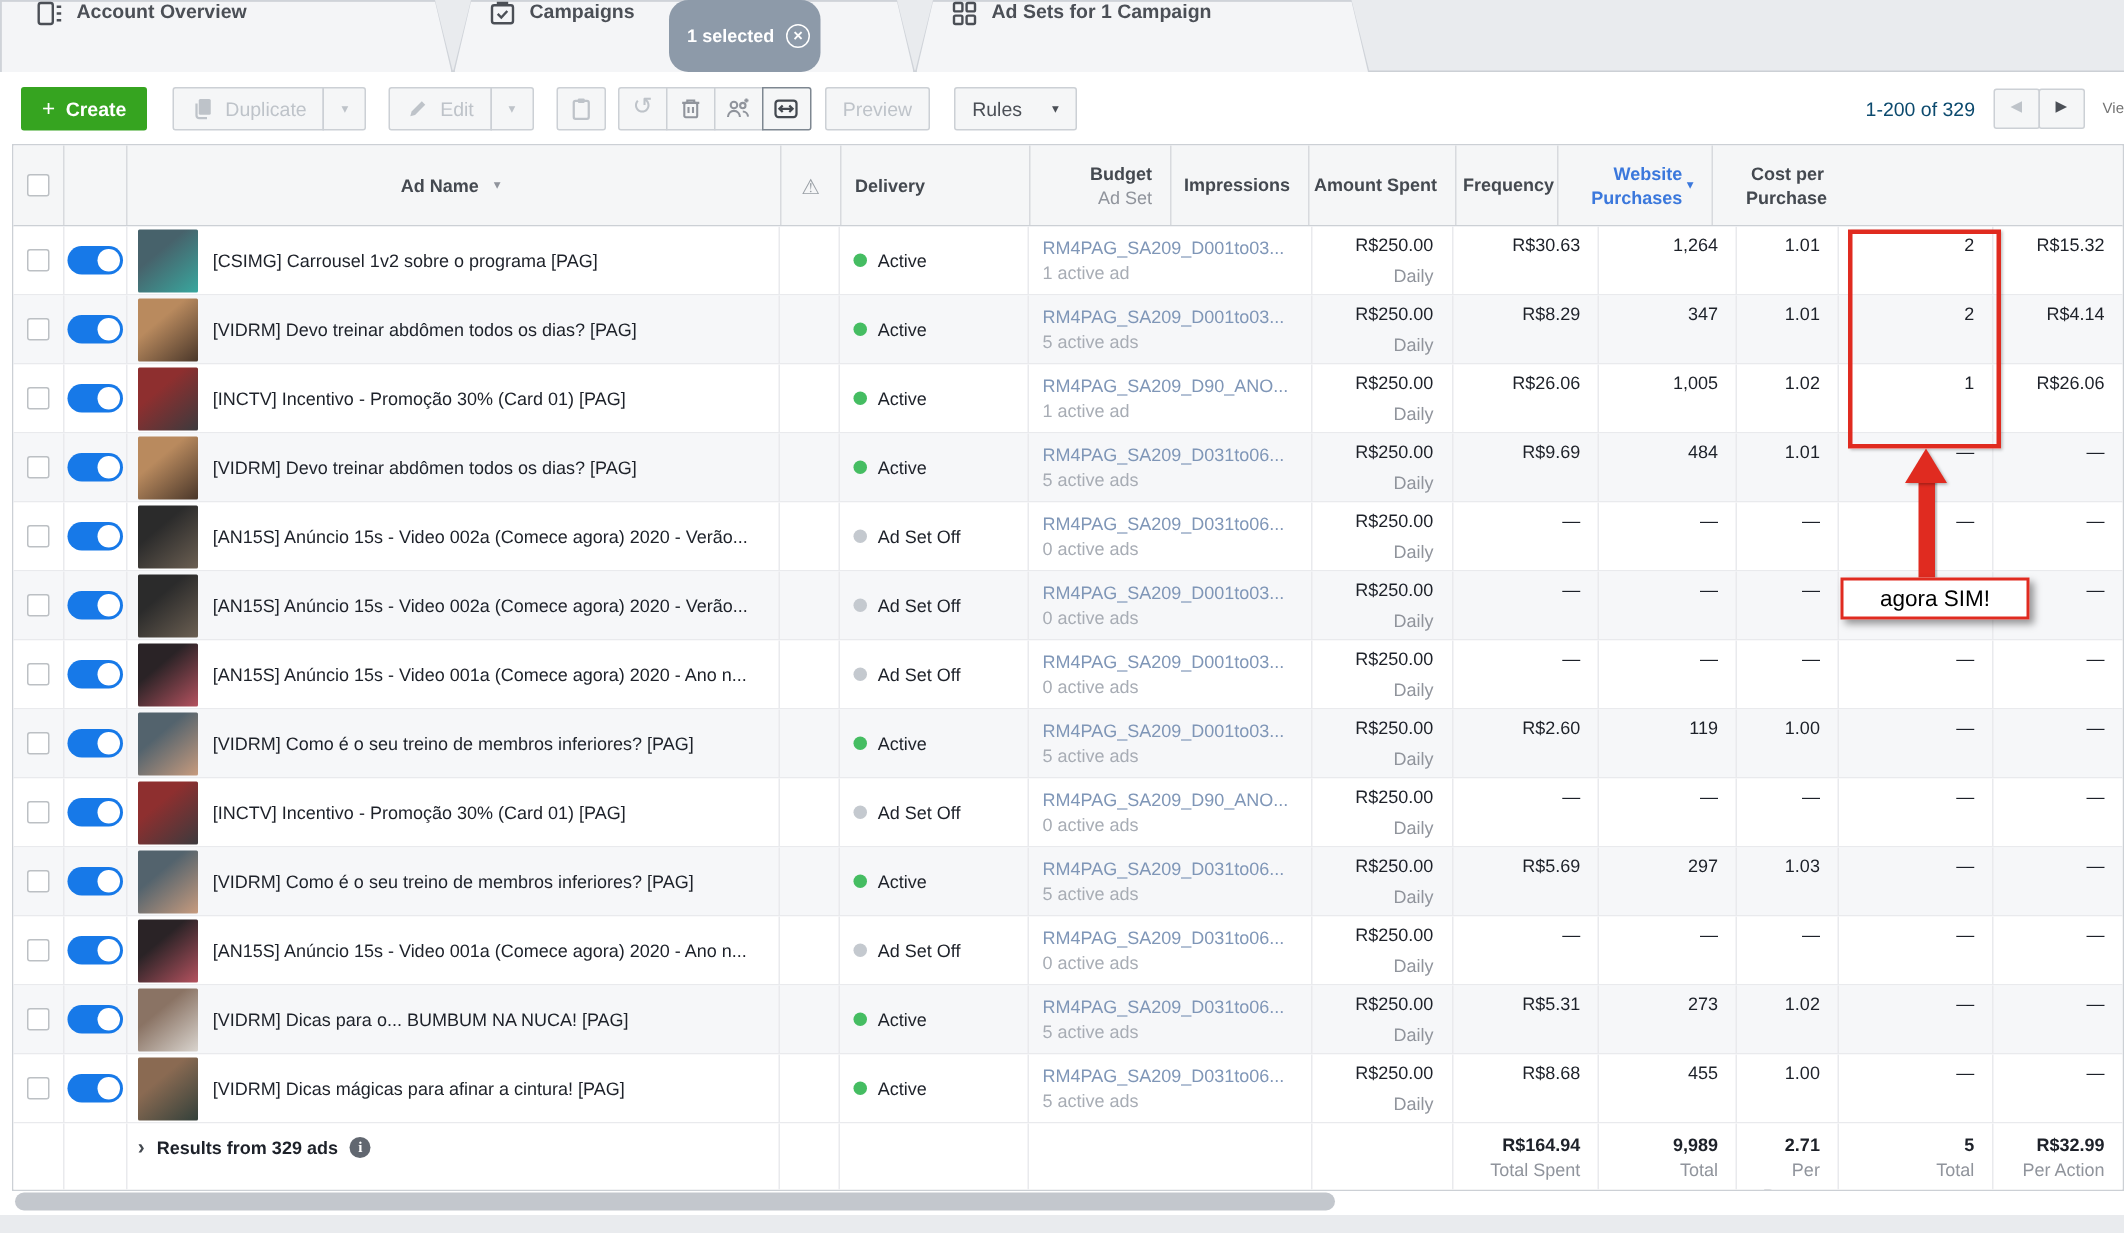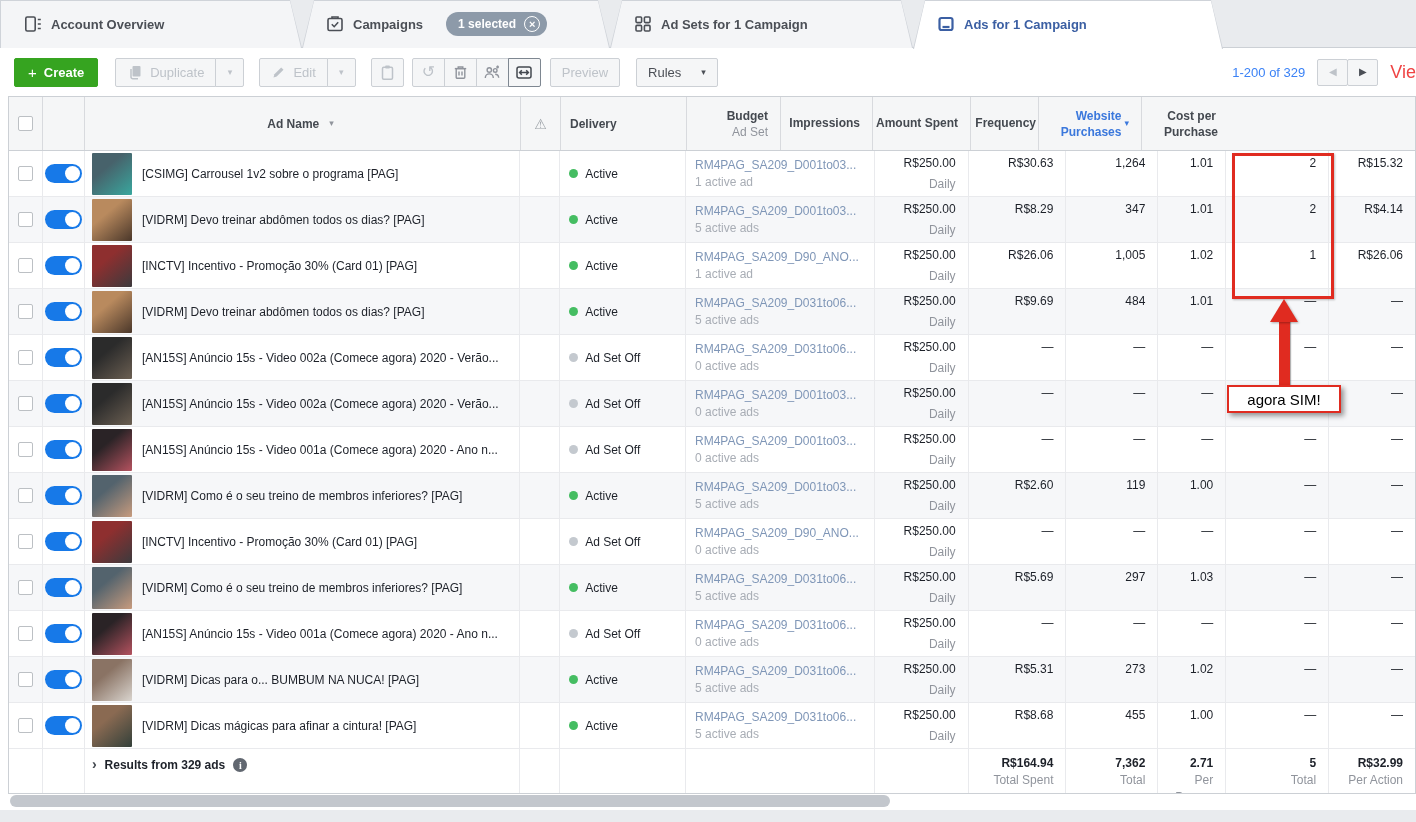--- a/index.html
+++ b/index.html
@@ -9,21 +9,21 @@
 
   
   .tabstrip { position:absolute; top:0; left:0; width:1416px; height:48px; background:#e9ebee; border-bottom:1px solid #ccd0d5; }
   .tab { position:absolute; top:0; height:48px; cursor:pointer; }
   .tab .shape { position:absolute; inset:0; clip-path:polygon(12px 0,calc(100% - 12px) 0,100% 100%,0 100%); background:#cfd3d9; }
   .tab .shape i { position:absolute; left:1px; right:1px; top:1px; bottom:0; display:block; clip-path:polygon(11px 0,calc(100% - 11px) 0,100% 100%,0 100%); background:#f4f5f7; }
   .tab.first .shape { clip-path:polygon(0 0,calc(100% - 12px) 0,100% 100%,0 100%); }
   .tab.first .shape i { clip-path:polygon(0 0,calc(100% - 11px) 0,100% 100%,0 100%); }
   .tab.active { height:49px; z-index:3; }
   .tab.active .shape i { background:#fff; }
-  .tab .content { position:relative; z-index:2; display:flex; align-items:center; gap:9px; height:48px; padding:0 24px; font-size:13px; font-weight:bold; color:#4b4f56; white-space:nowrap; }
+  .tab .content { position:relative; z-index:2; display:flex; gap:9px; height:48px; padding:0 24px; font-size:13px; font-weight:bold; color:#4b4f56; white-space:nowrap; }
   .tab.active .content { color:#3b5fa3; }
   .tab svg { flex:none; }
   .pill { display:flex; align-items:center; gap:8px; margin-left:14px; background:#8d9aa9; color:#fff; font-weight:bold; font-size:12px; border-radius:13px; padding:4px 7px 4px 12px; }
   .pill-x { display:flex; align-items:center; justify-content:center; width:16px; height:16px; border:1px solid #fff; border-radius:50%; font-size:11px; line-height:1; cursor:pointer; }
 
   
   .band { position:absolute; top:48px; left:0; width:1416px; height:762px; background:#fff; }
 
   
   .toolbar { position:absolute; top:0; left:0; width:1416px; height:48px; display:flex; align-items:center; padding-left:14px; white-space:nowrap; }
@@ -36,25 +36,25 @@
   .split .caretbtn { width:29px; padding:0; margin-left:-1px; border-radius:0 2px 2px 0; font-size:9px; }
   .iconbtn { width:33px; padding:0; }
   .igroup { display:inline-flex; margin-right:9px; }
   .igroup .iconbtn { margin-left:-1px; border-radius:0; }
   .igroup .iconbtn:first-child { border-radius:2px 0 0 2px; }
   .igroup .iconbtn:last-child { border-radius:0 2px 2px 0; }
   .iconbtn.sel { border:1px solid #7e8791; z-index:1; color:#444950; }
   .clipbtn { margin-right:9px; }
   .btn-preview { margin-right:16px; }
   .tb-right { margin-left:auto; display:flex; align-items:center; flex:none; }
-  .pageinfo { font-size:13px; color:#3b82f6; margin-right:13px; }
+  .pageinfo { font-size:13px; color:#0c4a6e; margin-right:13px; }
   .pager { display:inline-flex; margin-right:12px; }
   .pager .iconbtn { width:31px; height:27px; margin-left:-1px; font-size:10px; }
   .pager .prev { color:#bec3c9; }
-  .view-label { font-size:18px; color:#ef4444; flex:none; }
+  .view-label { font-size:10px; color:#737373; flex:none; }
   .glyph { line-height:1; }
 
   
   .table { position:absolute; left:8px; top:48px; width:1408px; background:#fff; border:1px solid #ccd0d5; }
   .trow { display:flex; }
   .cell { border-right:1px solid #e9eaed; display:flex; align-items:center; overflow:hidden; }
   .cell:last-child { border-right:none;align-items:flex-end; }
   .c-cb { width:34px; justify-content:center; }
   .c-tg { width:42px; justify-content:center; }
   .c-name { width:436px; padding-left:7px; gap:10px; }
@@ -102,21 +102,21 @@
 
   
   .hscroll { position:absolute; left:8px; top:746px; width:1400px; height:14px; background:#fff; }
   .hthumb { position:absolute; left:2px; top:1px; width:880px; height:12px; background:#c3c7cd; border-radius:7px; cursor:pointer; }
 
   
   .ann { position:absolute; z-index:40; }
   .ann-box { left:1232px; top:153px; width:102px; height:146px; border:3px solid #e02b20; box-shadow:1px 1px 2px rgba(0,0,0,.25); }
   .ann-head { left:1270px; top:299px; width:0; height:0; border-left:14px solid transparent; border-right:14px solid transparent; border-bottom:23px solid #e02b20; filter:drop-shadow(1px 1px 1px rgba(0,0,0,.3)); }
   .ann-shaft { left:1279px; top:320px; width:11px; height:66px; background:#e02b20; box-shadow:1px 1px 1px rgba(0,0,0,.3); }
-  .ann-label { left:1227px; top:385px; width:114px; height:28px; background:#fff; border:2px solid #e02b20; box-shadow:3px 3px 5px rgba(0,0,0,.4); display:flex; align-items:center; justify-content:center; font-size:15px; color:#000; }
+  .ann-label { left:1227px; top:385px; width:126px; height:28px; background:#fff; border:2px solid #e02b20; box-shadow:3px 3px 5px rgba(0,0,0,.4); display:flex; align-items:center; justify-content:center; font-size:15px; color:#000; }
 
   svg { display:block; }
 </style>
 </head>
 <body>
 
 <div id="app">
 
   <div class="tabstrip">
     <div class="tab first" style="left:0;width:302px;">
@@ -159,34 +159,20 @@
       <div class="content">
         <span>
           <svg width="18" height="18" viewBox="0 0 18 18" fill="none" stroke="#4b4f56" stroke-width="1.6">
               <rect x="2" y="2" width="5.6" height="5.6" rx="1"></rect>
               <rect x="10.4" y="2" width="5.6" height="5.6" rx="1"></rect>
               <rect x="2" y="10.4" width="5.6" height="5.6" rx="1"></rect>
               <rect x="10.4" y="10.4" width="5.6" height="5.6" rx="1"></rect>
             </svg>
         </span>
         <span>Ad Sets for 1 Campaign</span>
-      </div>
-    </div>
-    <div class="tab active" style="left:913px;width:310px;">
-      <div class="shape">
-          <i></i>
-        </div>
-      <div class="content">
-        <span>
-          <svg width="18" height="18" viewBox="0 0 18 18" fill="none" stroke="#3b5fa3" stroke-width="2.2">
-              <rect x="2.5" y="3" width="13" height="12" rx="2"></rect>
-              <path d="M5.5 12h7"></path>
-            </svg>
-        </span>
-        <span>Ads for 1 Campaign</span>
       </div>
     </div>
   </div>
 
   <div class="band">
 
     <div class="toolbar">
       <button class="btn btn-create">
         <span class="plus glyph">+</span>
         <span>Create</span>
@@ -924,21 +910,21 @@
         </div>
         <div class="cell c-warn"></div>
         <div class="cell c-del"></div>
         <div class="cell c-adset"></div>
         <div class="cell c-num c-budget"></div>
         <div class="cell c-num c-spent">
           <span class="l1">R$164.94</span>
             <span class="l2">Total Spent</span>
         </div>
         <div class="cell c-num c-imp">
-          <span class="l1">7,362</span>
+          <span class="l1">9,989</span>
             <span class="l2">Total</span>
         </div>
         <div class="cell c-num c-freq">
           <span class="l1">2.71</span>
             <span class="l2">Per Person</span>
         </div>
         <div class="cell c-num c-pur">
           <span class="l1">5</span>
             <span class="l2">Total</span>
         </div>

